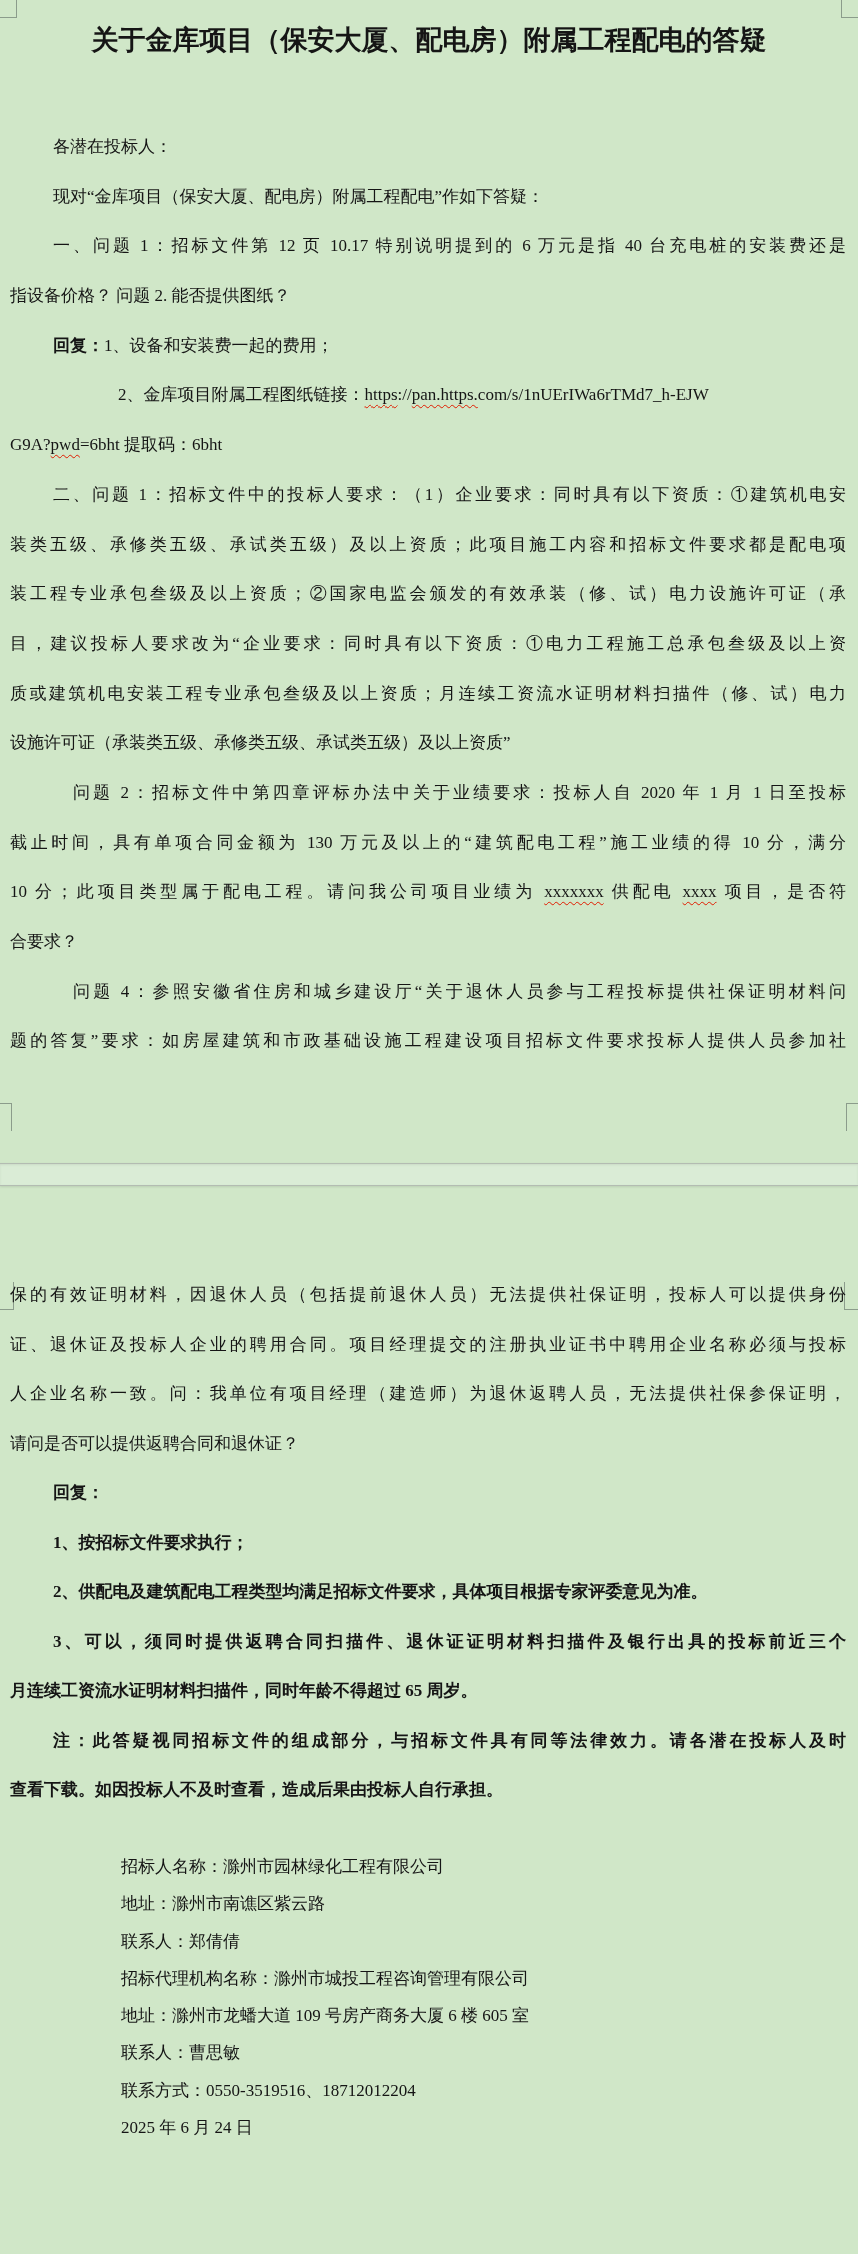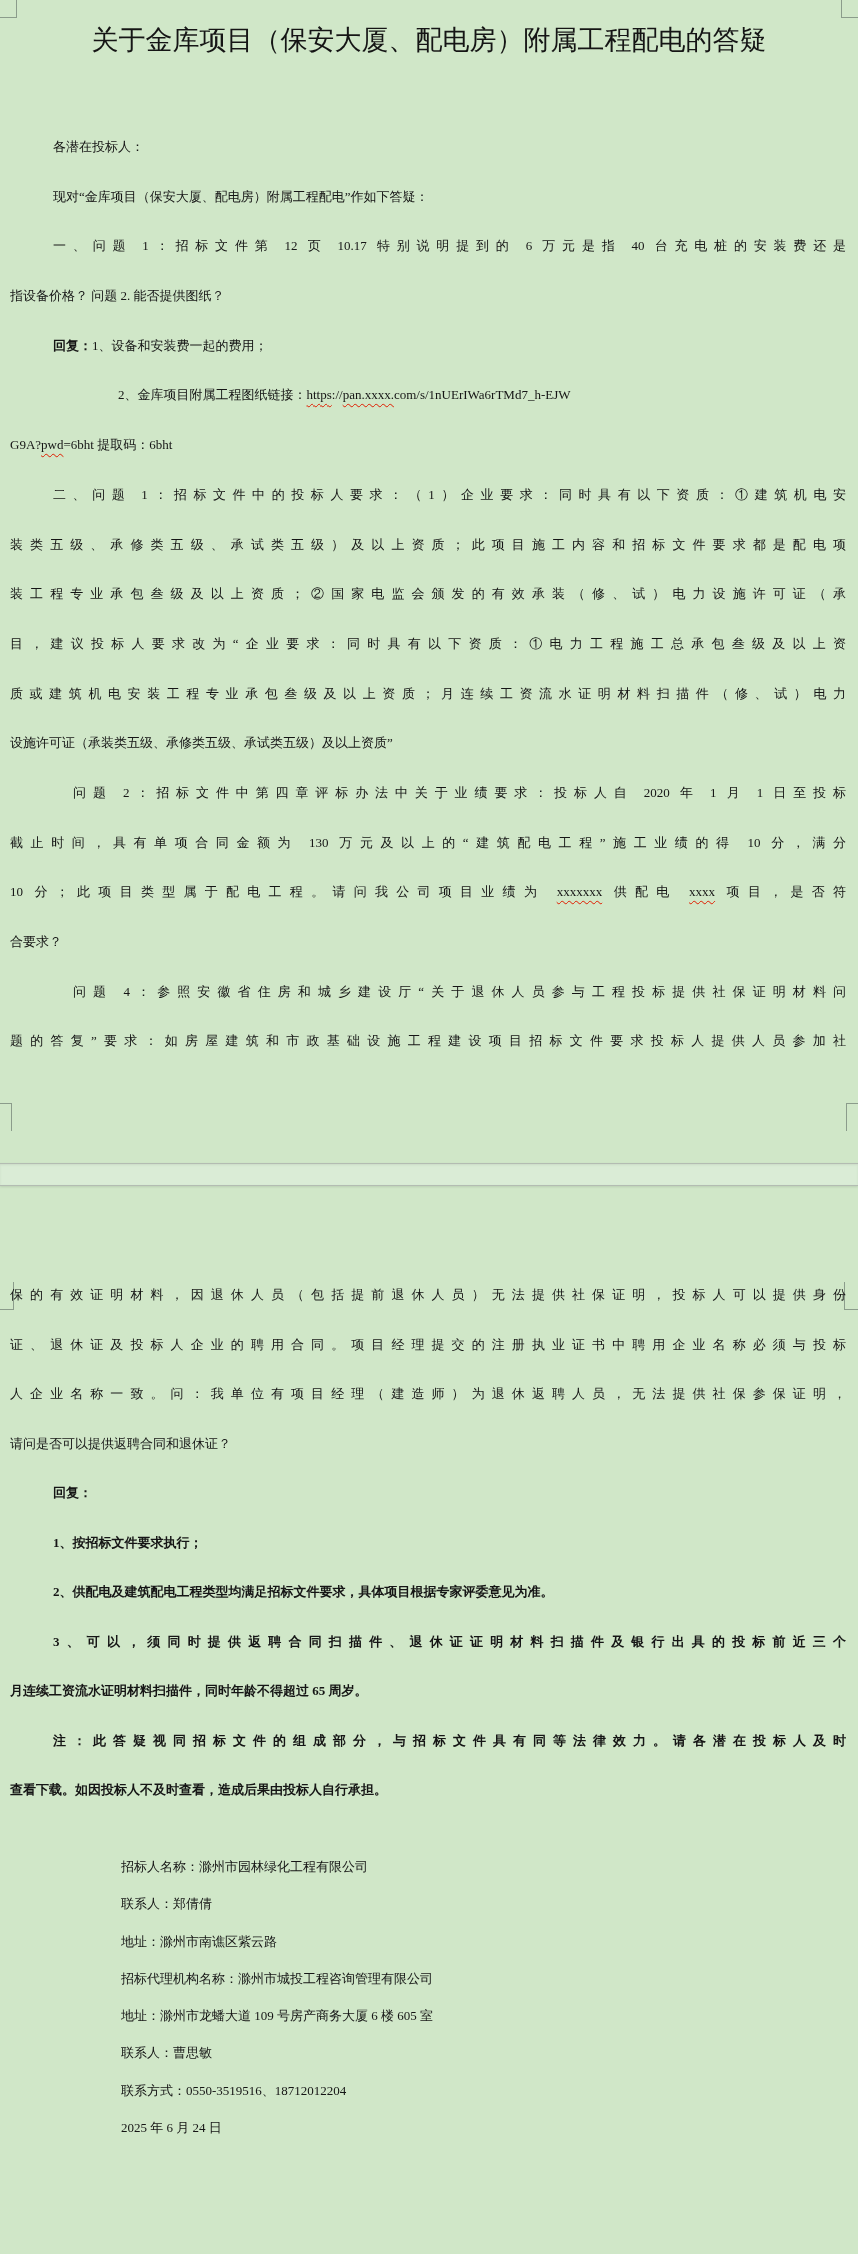--- a/index.html
+++ b/index.html
@@ -3,30 +3,30 @@
 <meta charset="utf-8">
 <style>
   html,body{margin:0;padding:0;}
   .screen{
     position:relative;width:858px;height:2254px;overflow:hidden;
     background:#d0e7c8;color:#151515;
     font-family:"Liberation Serif","DejaVu Serif",serif;
   }
   .doc-title{
     position:absolute;top:21px;left:0;width:858px;
-    text-align:center;font-size:27px;font-weight:normal;line-height:38px;
+    text-align:center;font-size:27px;font-weight:bold;line-height:38px;
   }
   .block{position:absolute;left:10px;right:12px;}
   .p1{top:122px;}
   .p1 .ln{height:49.7px;line-height:49.7px;}
   .p2{top:1270px;}
   .p2 .ln{height:49.5px;line-height:49.5px;}
   .contact{position:absolute;left:73px;right:20px;top:1848px;margin-left:48px;}
   .contact .ln{height:37.3px;line-height:37.3px;}
-  .ln{font-size:13px;}
+  .ln{font-size:17px;}
   .fill{text-align:justify;text-align-last:justify;}
   .i2{text-indent:43px;}
   .i3{text-indent:63px;}
   .i5{text-indent:108px;}
   .b,.bold{font-weight:bold;}
   .wavy{
     text-decoration-line:underline;text-decoration-style:wavy;
     text-decoration-color:#e01b00;text-decoration-thickness:1px;
     text-underline-offset:4px;text-decoration-skip-ink:none;
   }
@@ -60,21 +60,21 @@
   <div class="mark m-tr2"></div>
 
   <div class="doc-title">关于金库项目（保安大厦、配电房）附属工程配电的答疑</div>
 
   <div class="block p1">
     <div class="ln i2">各潜在投标人：</div>
     <div class="ln i2">现对“金库项目（保安大厦、配电房）附属工程配电”作如下答疑：</div>
     <div class="ln i2 fill">一、问题 1：招标文件第 12 页 10.17 特别说明提到的 6 万元是指 40 台充电桩的安装费还是</div>
     <div class="ln">指设备价格？  问题 2. 能否提供图纸？</div>
     <div class="ln i2"><span class="b">回复：</span><span>1、设备和安装费一起的费用；</span></div>
-    <div class="ln i5"><span>2、金库项目附属工程图纸链接：</span><span class="wavy">https</span><span>://</span><span class="wavy">pan.xxxx.</span><span>com/s/1nUErIWa6rTMd7_h-EJW</span></div>
+    <div class="ln i5"><span>2、金库项目附属工程图纸链接：</span><span class="wavy">https</span><span>://</span><span class="wavy">pan.https.</span><span>com/s/1nUErIWa6rTMd7_h-EJW</span></div>
     <div class="ln"><span>G9A?</span><span class="wavy">pwd</span><span>=6bht 提取码：6bht</span></div>
     <div class="ln i2 fill">二、问题 1：招标文件中的投标人要求：（1）企业要求：同时具有以下资质：①建筑机电安</div>
     <div class="ln fill">装类五级、承修类五级、承试类五级）及以上资质；此项目施工内容和招标文件要求都是配电项</div>
     <div class="ln fill">装工程专业承包叁级及以上资质；②国家电监会颁发的有效承装（修、试）电力设施许可证（承</div>
     <div class="ln fill">目，建议投标人要求改为“企业要求：同时具有以下资质：①电力工程施工总承包叁级及以上资</div>
     <div class="ln fill">质或建筑机电安装工程专业承包叁级及以上资质；月连续工资流水证明材料扫描件（修、试）电力</div>
     <div class="ln">设施许可证（承装类五级、承修类五级、承试类五级）及以上资质”</div>
     <div class="ln i3 fill">问题 2：招标文件中第四章评标办法中关于业绩要求：投标人自 2020 年 1 月 1 日至投标</div>
     <div class="ln fill">截止时间，具有单项合同金额为 130 万元及以上的“建筑配电工程”施工业绩的得 10 分，满分</div>
     <div class="ln fill"><span> 10 分；此项目类型属于配电工程。请问我公司项目业绩为 </span><span class="wavy">xxxxxxx</span><span> 供配电 </span><span class="wavy">xxxx</span><span> 项目，是否符</span></div>
@@ -92,22 +92,22 @@
     <div class="ln i2 bold">1、按招标文件要求执行；</div>
     <div class="ln i2 bold">2、供配电及建筑配电工程类型均满足招标文件要求，具体项目根据专家评委意见为准。</div>
     <div class="ln i2 bold fill">3、可以，须同时提供返聘合同扫描件、退休证证明材料扫描件及银行出具的投标前近三个</div>
     <div class="ln bold">月连续工资流水证明材料扫描件，同时年龄不得超过 65 周岁。</div>
     <div class="ln i2 bold fill">注：此答疑视同招标文件的组成部分，与招标文件具有同等法律效力。请各潜在投标人及时</div>
     <div class="ln bold">查看下载。如因投标人不及时查看，造成后果由投标人自行承担。</div>
   </div>
 
   <div class="contact">
     <div class="ln">招标人名称：滁州市园林绿化工程有限公司</div>
+    <div class="ln">地址：滁州市南谯区紫云路</div>
     <div class="ln">联系人：郑倩倩</div>
-    <div class="ln">地址：滁州市南谯区紫云路</div>
     <div class="ln">招标代理机构名称：滁州市城投工程咨询管理有限公司</div>
     <div class="ln">地址：滁州市龙蟠大道 109 号房产商务大厦 6 楼 605 室</div>
     <div class="ln">联系人：曹思敏</div>
     <div class="ln">联系方式：0550-3519516、18712012204</div>
     <div class="ln">2025 年 6 月 24 日</div>
   </div>
 
 </div>
 
 </body></html>

